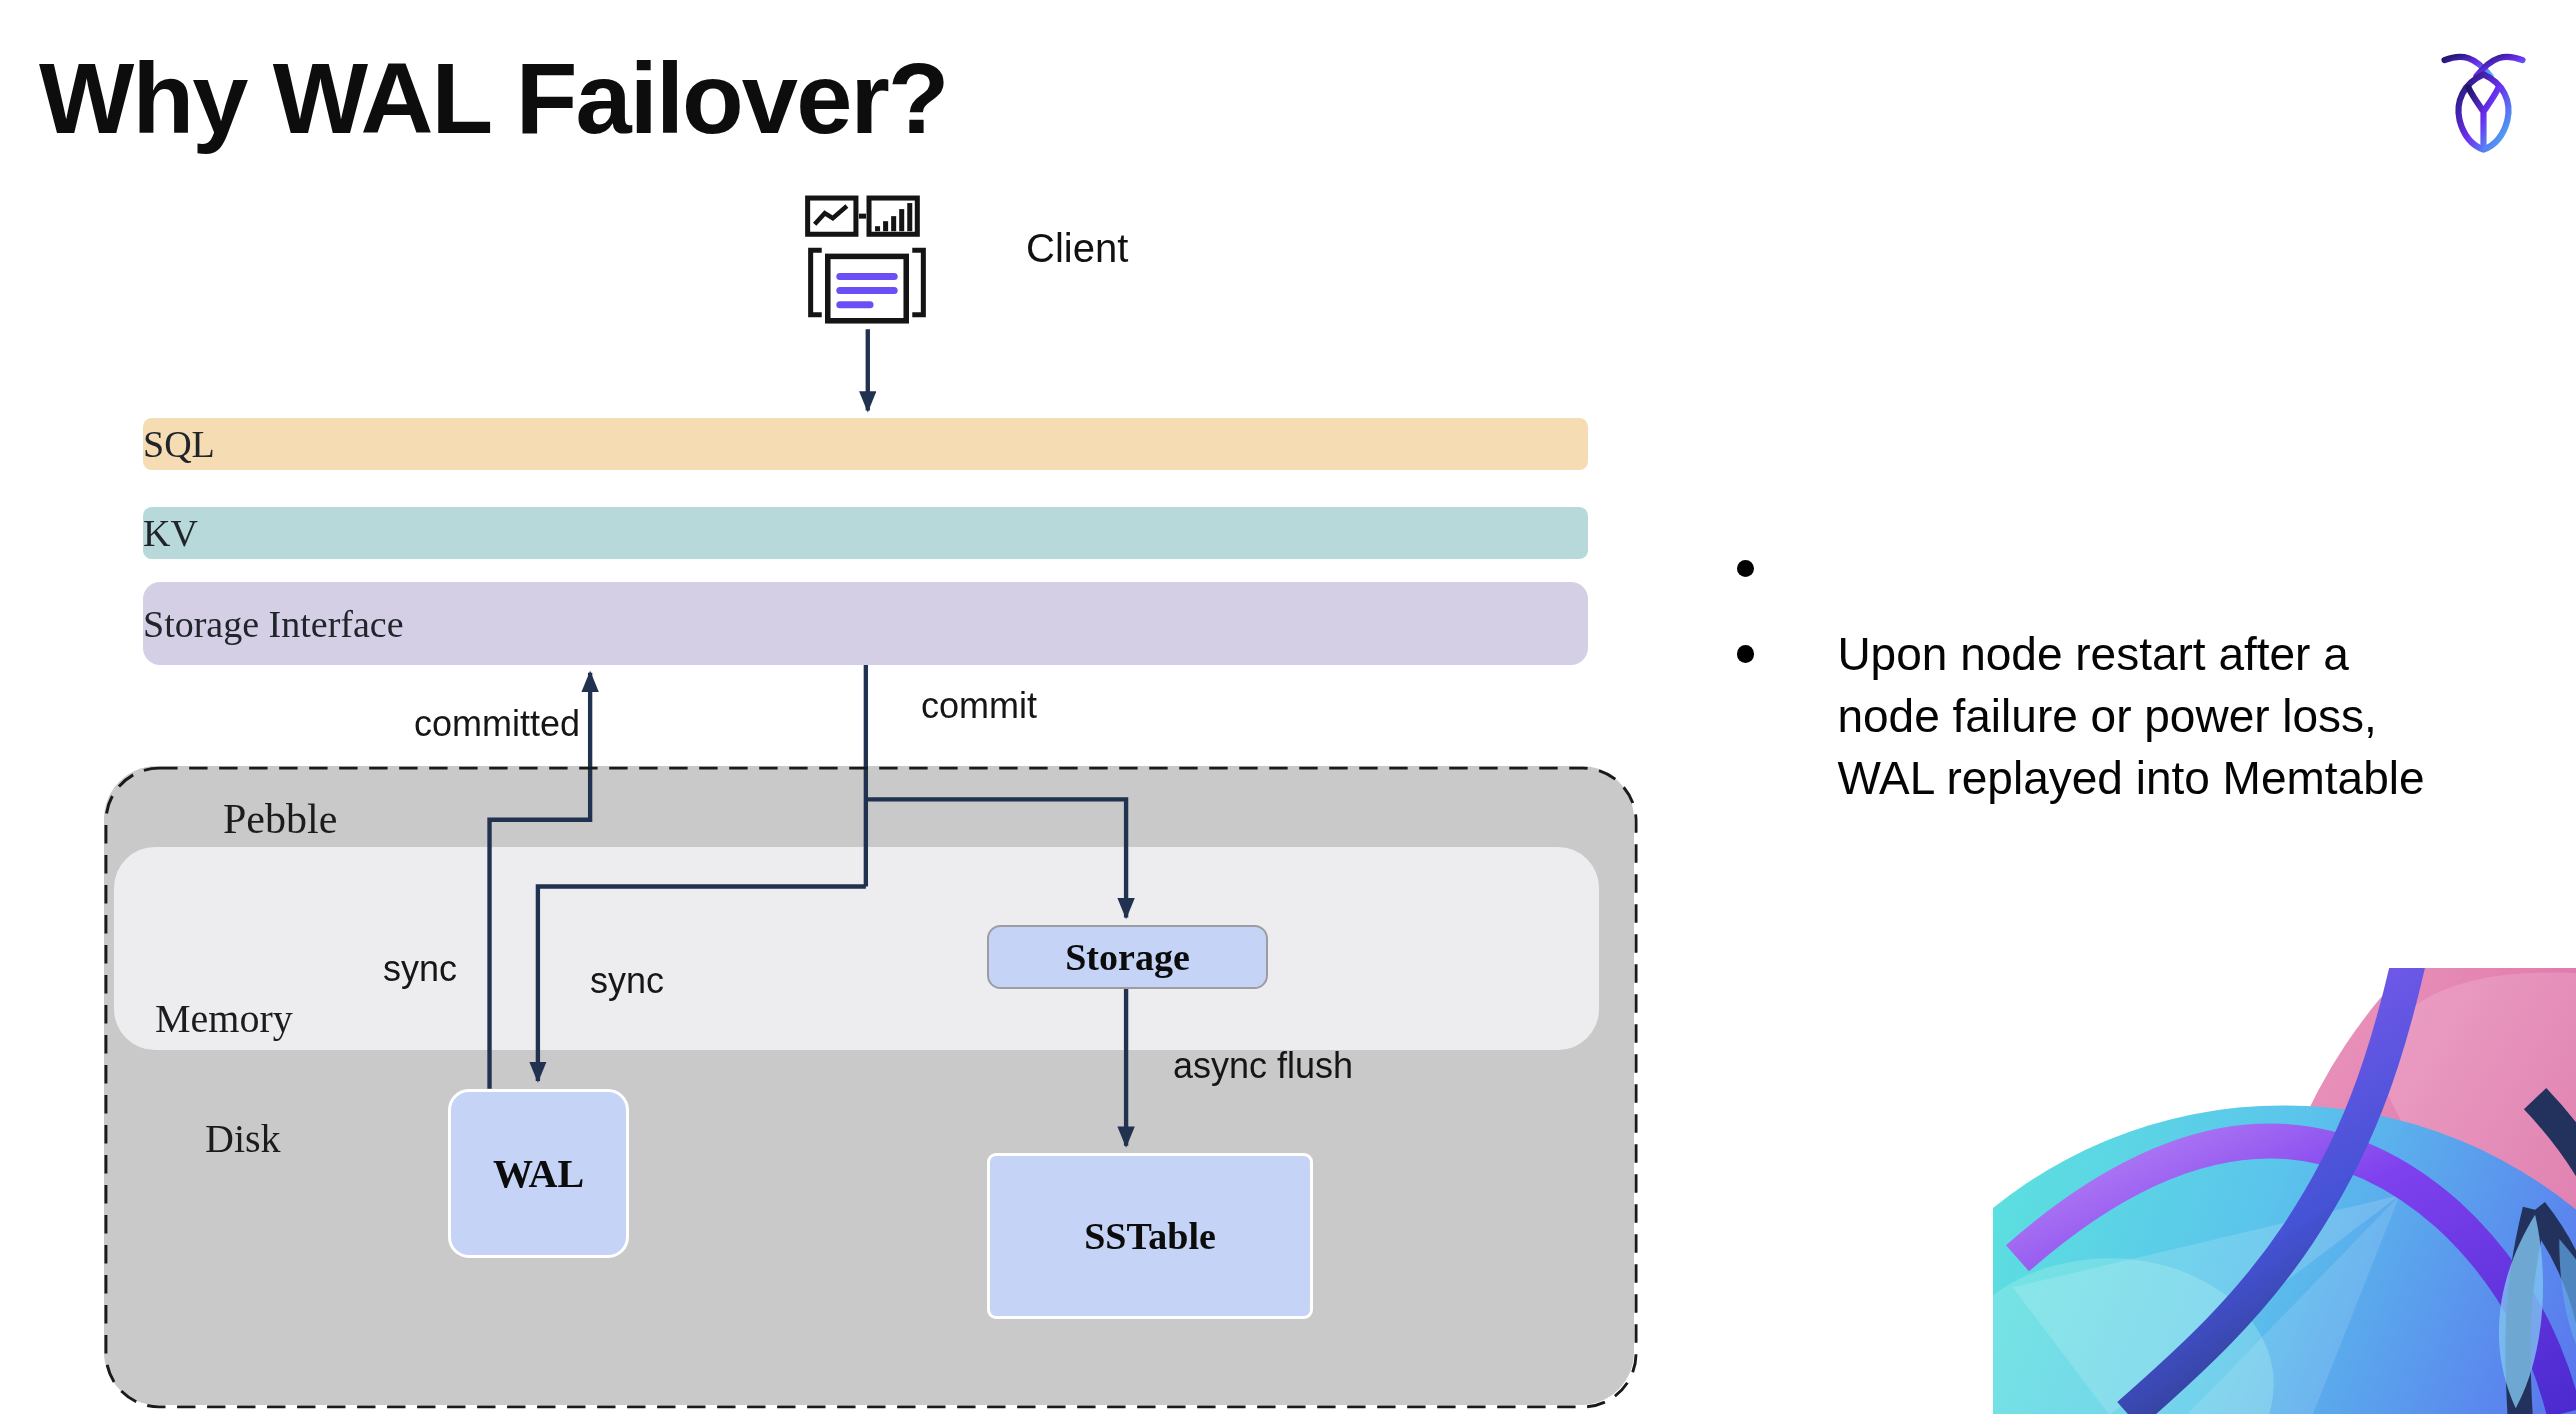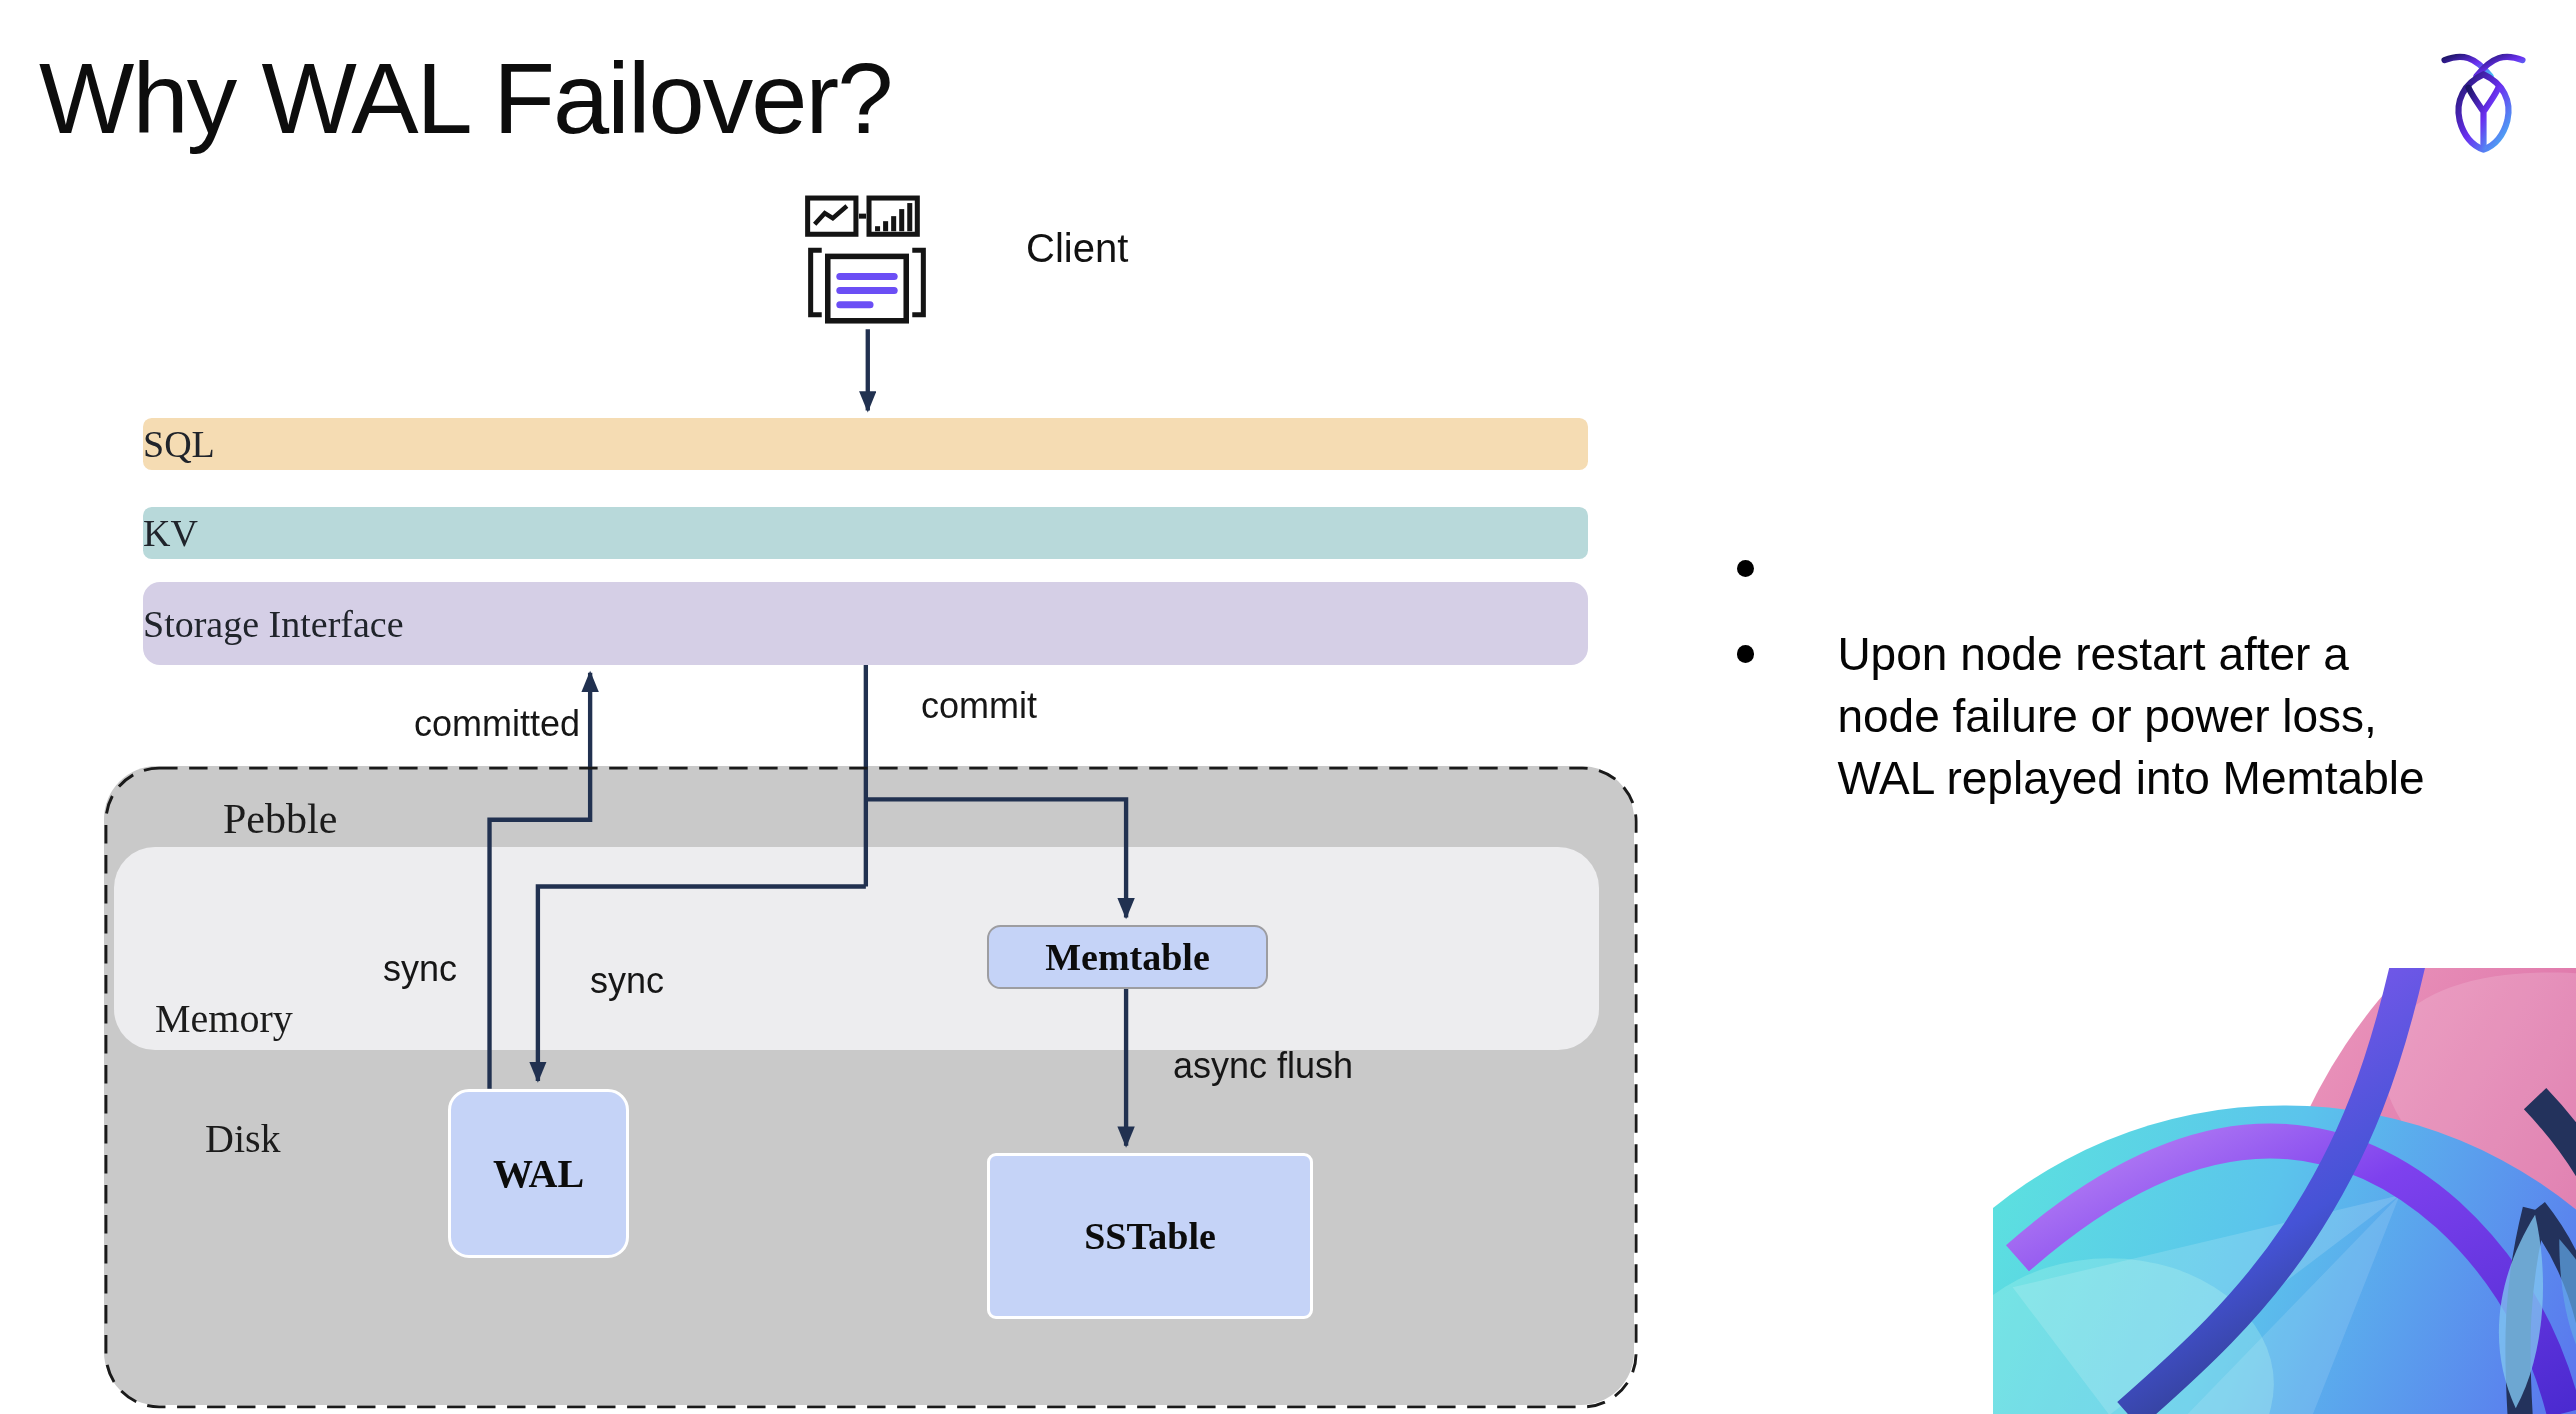--- a/index.html
+++ b/index.html
@@ -4,21 +4,21 @@
 <style>
   html,body{margin:0;padding:0;}
   body{
     width:2576px;height:1415px;position:relative;overflow:hidden;
     background:#ffffff;font-family:"Liberation Sans",sans-serif;color:#111;
   }
   .abs{position:absolute;}
 
   
   .slide-title{
-    left:39px;top:41px;font-size:101px;font-weight:400;letter-spacing:-1.9px;
+    left:39px;top:41px;font-size:101px;font-weight:700;letter-spacing:-1.9px;
     color:#0d0d0d;white-space:nowrap;
   }
 
   
   .layer{
     left:143px;width:1445px;border-radius:8.7px;
     display:flex;align-items:center;
     font-family:"Liberation Serif",serif;font-size:38px;color:#20242b;
     z-index:2;
   }
@@ -204,21 +204,21 @@
 <div class="abs edge-label lbl-committed">committed</div>
 <div class="abs edge-label lbl-commit">commit</div>
 <div class="abs edge-label lbl-sync1">sync</div>
 <div class="abs edge-label lbl-sync2">sync</div>
 <div class="abs edge-label lbl-flush">async flush</div>
 
 <div class="abs node node-wal">
   <span>WAL</span>
 </div>
 <div class="abs node node-memtable">
-  <span>Memtable</span>
+  <span>Storage</span>
 </div>
 <div class="abs node node-sstable">
   <span>SSTable</span>
 </div>
 
 <div class="abs bullets">
   <div class="bullet-row">
     <span class="bullet-dot"></span>
   </div>
   <div class="bullet-row">

